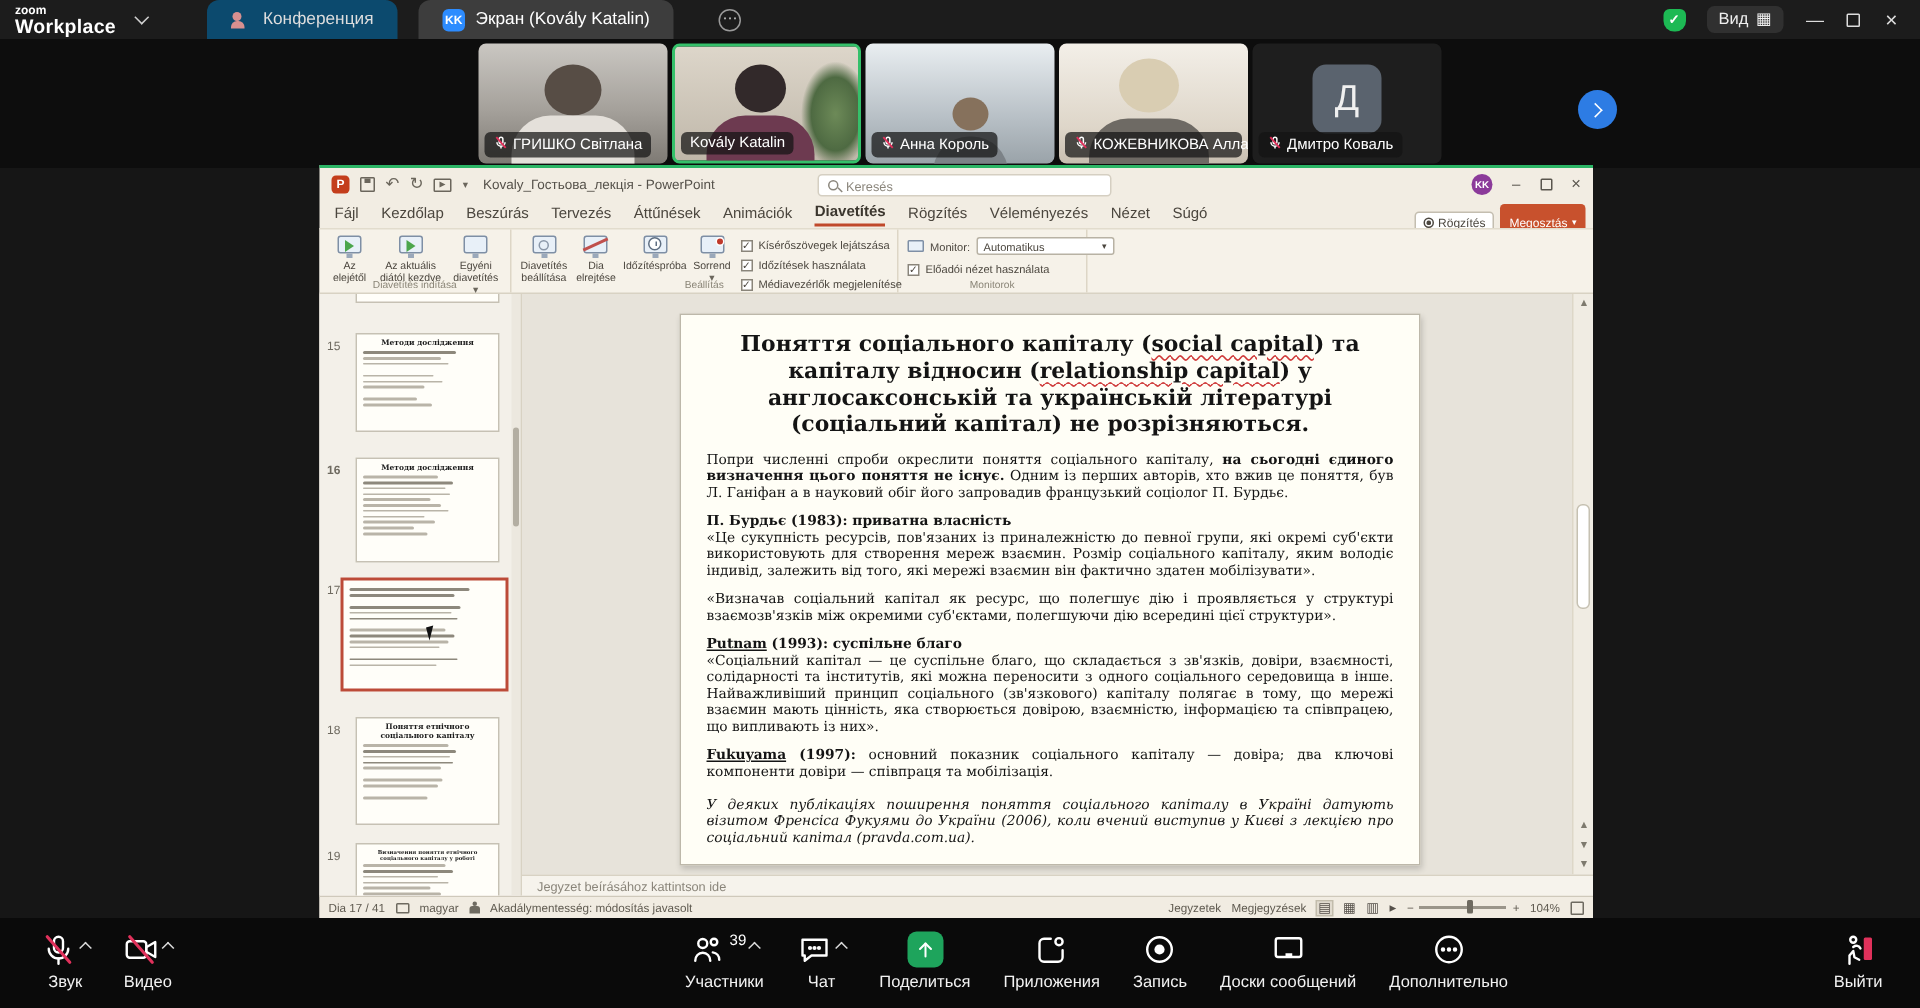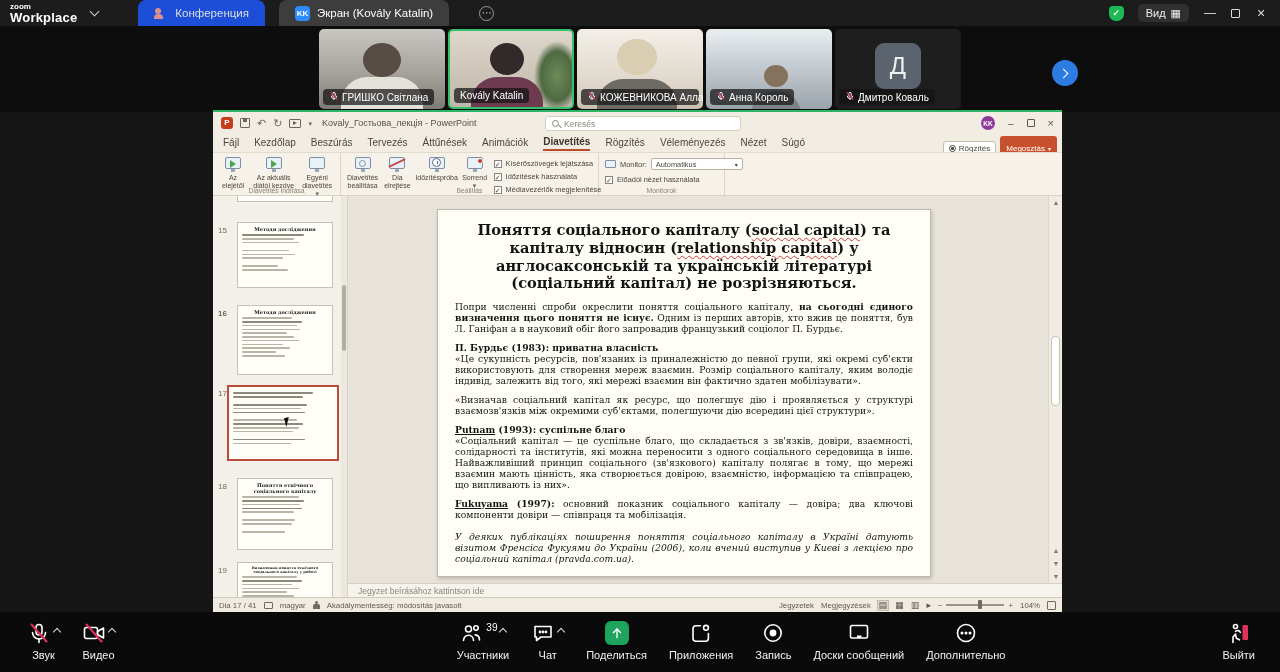--- a/index.html
+++ b/index.html
@@ -8,21 +8,21 @@
   
   .titlebar{position:absolute;top:0;left:0;width:1280px;height:26px;background:#1c1c1c;
     display:flex;align-items:center;color:#e8e8e8}
   .logo{margin-left:10px;line-height:1;cursor:default}
   .logo .lt{font-size:8px;font-weight:bold;color:#fff}
   .logo .lb{font-size:13px;font-weight:bold;color:#fff;letter-spacing:.2px}
   .chev{display:inline-block;width:7px;height:7px;border-left:1.6px solid #cfcfcf;border-top:1.6px solid #cfcfcf}
   .chev.down{transform:rotate(225deg);margin:0 0 4px 14px}
   .tab{height:26px;display:flex;align-items:center;gap:7px;font-size:11.5px;color:#ddd;
     padding:0 16px;border-radius:8px 8px 0 0;margin-left:14px}
-  .tab.t1{background:#1d4ed8;margin-left:40px}
+  .tab.t1{background:#0c4a6e;margin-left:40px}
   .tab.t2{background:#3d3d3d;color:#fff}
   .pplic{width:14px;height:11px;position:relative}
   .pplic::before,.pplic::after{content:"";position:absolute;background:#d89090;border-radius:50% 50% 2px 2px}
   .pplic::before{width:6px;height:6px;left:1px;top:0;border-radius:50%}
   .pplic::after{width:9px;height:5px;left:0;bottom:0;border-radius:4px 4px 0 0}
   .kkb{width:15px;height:15px;border-radius:4px;background:#2d8cff;color:#fff;font-size:8px;
     font-weight:bold;display:flex;align-items:center;justify-content:center}
   .tabdots{width:15px;height:15px;border:1px solid #9a9a9a;border-radius:50%;color:#cfcfcf;
     font-size:10px;line-height:12px;text-align:center;margin-left:30px}
   .tbright{margin-left:auto;display:flex;align-items:center;gap:14px;padding-right:12px}
@@ -141,21 +141,21 @@
   .thumb{position:absolute;left:24px;width:96px;background:#fffef9;border:1px solid #c6c1b4;
     overflow:hidden;padding:3px 4px}
   .thumb.sel{left:14px;width:112px;border:2px solid #bc4b38}
   .ttl{font-family:"DejaVu Serif",serif;font-weight:bold;text-align:center;color:#1c1c1c}
   .bar{height:1.6px;background:#b9b4a8;margin:2.2px 0;border-radius:1px}
   .bar.d{background:#8d887c}
   .panel-scroll{position:absolute;right:0;top:0;width:6px;height:401px;background:#ece8df}
   .panel-scroll .th{position:absolute;left:1px;width:4px;top:89px;height:66px;background:#b3ae a2;background:#b3aea2;border-radius:2px}
   .cursorA{position:absolute;left:52%;top:42%;width:0;height:0;border-left:5px solid #111;
     border-right:4px solid transparent;border-bottom:9px solid transparent;transform:rotate(-15deg)}
-  .canvas{position:absolute;left:119px;top:0;width:700px;height:387px;overflow:hidden}
+  .canvas{position:absolute;left:135px;top:0;width:700px;height:387px;overflow:hidden}
   .slide{position:absolute;left:105px;top:13px;width:494px;height:368px;background:#fffef6;
     border:1px solid #bdb8aa;box-shadow:1px 2px 4px rgba(0,0,0,.18);padding:11px 17px 8px;
     font-family:"DejaVu Serif",serif;color:#141414}
   .sl-title{font-size:14.6px;font-weight:bold;text-align:center;line-height:1.22;margin-bottom:10px}
   .sq{text-decoration:underline wavy #cf3a3a 1px;text-underline-offset:2px}
   .sl-body{font-size:9.2px;line-height:1.18;text-align:justify}
   .sl-sec{margin-top:8.5px}
   .sl-head{font-weight:bold}
   .ul{text-decoration:underline}
   .sl-foot{margin-top:11px;font-style:italic}
@@ -242,44 +242,44 @@
       </div>
     </div>
     <div class="tile v3 active">
       <div class="plant"></div>
       <div class="sil-head"></div>
       <div class="sil-body"></div>
       <div class="pill">
         <span>Kovály Katalin</span>
       </div>
     </div>
+    <div class="tile v4">
+      <div class="sil-head"></div>
+      <div class="sil-body"></div>
+      <div class="pill">
+        <span><svg class="pmic" viewBox="0 0 24 24" fill="none" stroke="#fff" stroke-width="2.4">
+            <rect x="9" y="3.5" width="6" height="10.5" rx="3"></rect>
+            <path d="M5.5 11.5a6.5 6.5 0 0 0 13 0"></path>
+            <path d="M12 18v3.5"></path>
+            <line x1="4.5" y1="3.5" x2="19.5" y2="20.5" stroke="#e0315b" stroke-width="3"></line>
+          </svg></span>
+        <span>Анна Король</span>
+      </div>
+    </div>
     <div class="tile v5">
       <div class="sil-head"></div>
       <div class="sil-body"></div>
       <div class="pill">
         <span><svg class="pmic" viewBox="0 0 24 24" fill="none" stroke="#fff" stroke-width="2.4">
             <rect x="9" y="3.5" width="6" height="10.5" rx="3"></rect>
             <path d="M5.5 11.5a6.5 6.5 0 0 0 13 0"></path>
             <path d="M12 18v3.5"></path>
             <line x1="4.5" y1="3.5" x2="19.5" y2="20.5" stroke="#e0315b" stroke-width="3"></line>
           </svg></span>
         <span>КОЖЕВНИКОВА Алла</span>
-      </div>
-    </div>
-    <div class="tile v4">
-      <div class="sil-head"></div>
-      <div class="sil-body"></div>
-      <div class="pill">
-        <span><svg class="pmic" viewBox="0 0 24 24" fill="none" stroke="#fff" stroke-width="2.4">
-            <rect x="9" y="3.5" width="6" height="10.5" rx="3"></rect>
-            <path d="M5.5 11.5a6.5 6.5 0 0 0 13 0"></path>
-            <path d="M12 18v3.5"></path>
-            <line x1="4.5" y1="3.5" x2="19.5" y2="20.5" stroke="#e0315b" stroke-width="3"></line>
-          </svg></span>
-        <span>Анна Король</span>
       </div>
     </div>
     <div class="tile v6">
       <div class="letterbox">Д</div>
       <div class="pill">
         <span><svg class="pmic" viewBox="0 0 24 24" fill="none" stroke="#fff" stroke-width="2.4">
             <rect x="9" y="3.5" width="6" height="10.5" rx="3"></rect>
             <path d="M5.5 11.5a6.5 6.5 0 0 0 13 0"></path>
             <path d="M12 18v3.5"></path>
             <line x1="4.5" y1="3.5" x2="19.5" y2="20.5" stroke="#e0315b" stroke-width="3"></line>

